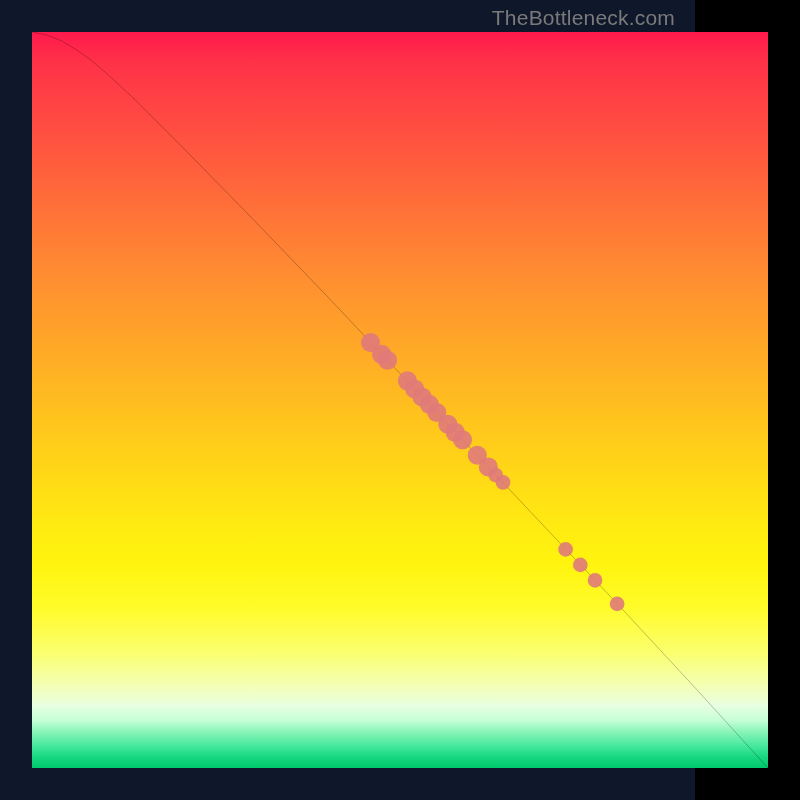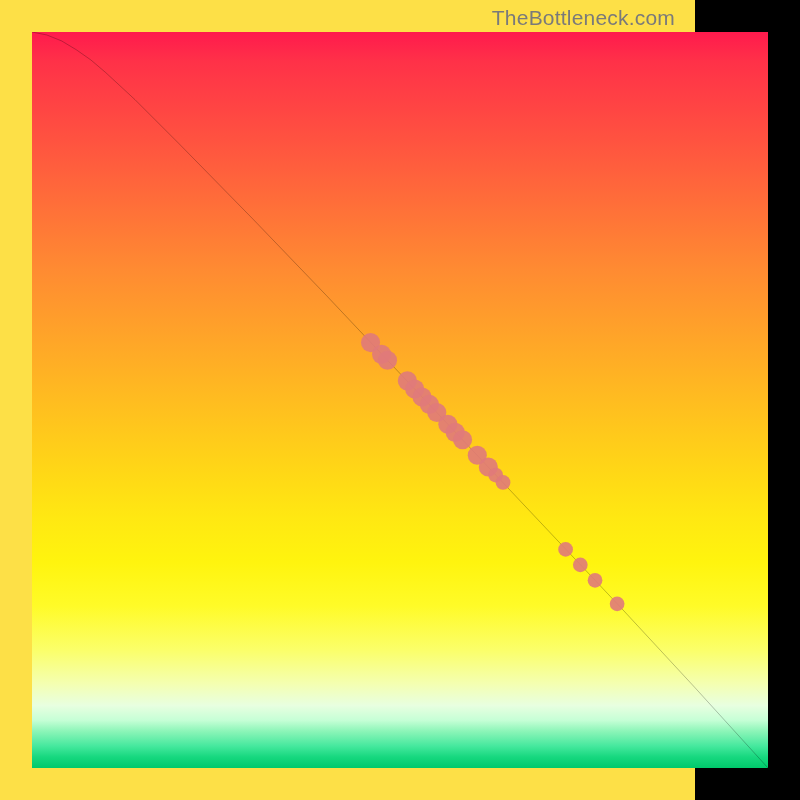--- a/index.html
+++ b/index.html
@@ -10,21 +10,21 @@
     background: #000;
     overflow: hidden;
     font-family: Arial, Helvetica, sans-serif;
   }
   .frame {
     position: absolute;
     left: 0;
     top: 0;
     width: 695px;
     height: 800px;
-    background: #fde047;
+    background: #0f172a;
   }
   .plot {
     position: absolute;
     left: 32px;
     top: 32px;
     width: 736px;
     height: 736px;
     overflow: hidden;
   }
   .gradient {

